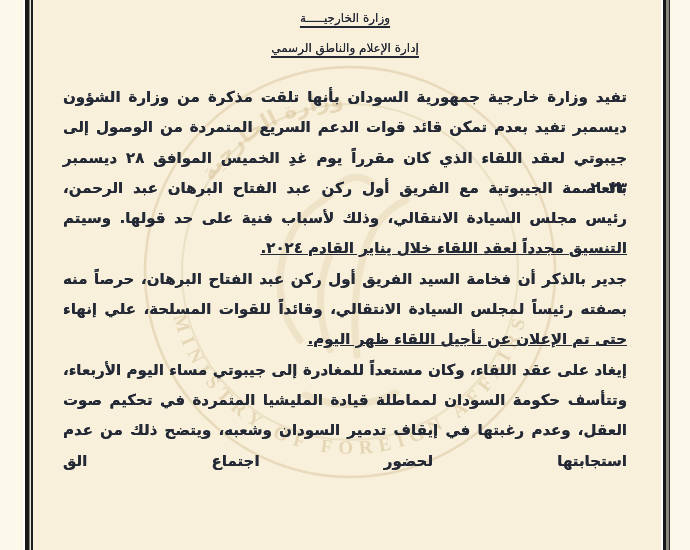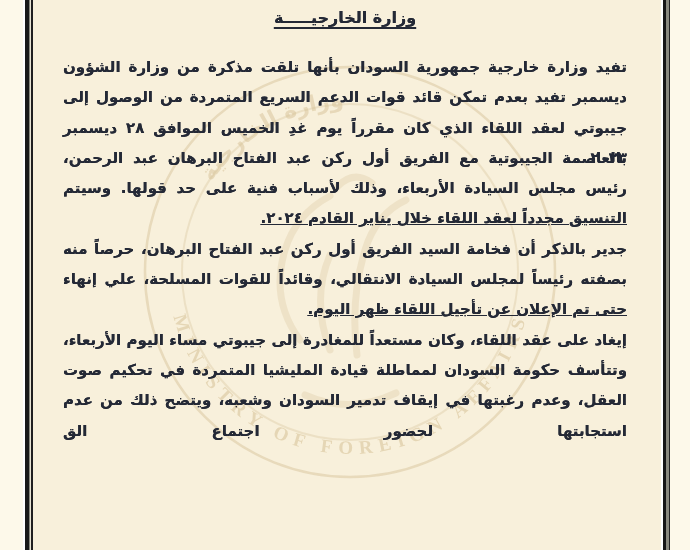--- a/index.html
+++ b/index.html
@@ -36,21 +36,21 @@
   
   .seal{position:absolute;left:0;top:0;pointer-events:none;}
   .seal *{vector-effect:none;}
   
   .content{
     position:absolute;inset:0;
     padding:3px 63px 0 63px;
     color:var(--ink,#242936);
     direction:rtl;
   }
-  .header{text-align:center;font-weight:bold;font-size:16px;}
+  .header{text-align:center;font-weight:normal;font-size:12px;}
   .h-line{
     line-height:30px;
     text-decoration:underline;
     text-underline-offset:4px;
     text-decoration-thickness:1.5px;
     text-shadow:0 0 .5px currentColor;
   }
   .bodytext{margin-top:19px;font-size:15px;font-weight:bold;}
   .bl{
     height:30.3px;line-height:30.3px;
@@ -90,28 +90,29 @@
     </text>
     <text font-size="19" font-weight="bold" fill="#d3bd90" opacity="0.5" letter-spacing="3" font-family="Liberation Serif, serif">
       <textPath href="#arcBottom" startOffset="45" textLength="480">MINISTRY OF FOREIGN AFFAIRS</textPath>
     </text>
   </svg>
 
   <div class="content">
 
     <div class="header">
       <div class="h-line">وزارة الخارجيـــــة</div>
+      <div class="h-line">إدارة الإعلام والناطق الرسمي</div>
     </div>
 
     <div class="bodytext">
       <div class="bl">تفيد وزارة خارجية جمهورية السودان بأنها تلقت مذكرة من وزارة الشؤون</div>
       <div class="bl">ديسمبر تفيد بعدم تمكن قائد قوات الدعم السريع المتمردة من الوصول إلى</div>
       <div class="bl">جيبوتي لعقد اللقاء الذي كان مقرراً يوم غدِ الخميس الموافق ٢٨ ديسمبر ٢٠٢٣</div>
       <div class="bl">بالعاصمة الجيبوتية مع الفريق أول ركن عبد الفتاح البرهان عبد الرحمن،</div>
-      <div class="bl">رئيس مجلس السيادة الأربعاء، وذلك لأسباب فنية على حد قولها. وسيتم</div>
+      <div class="bl">رئيس مجلس السيادة الانتقالي، وذلك لأسباب فنية على حد قولها. وسيتم</div>
       <div class="bl pe">التنسيق مجدداً لعقد اللقاء خلال يناير القادم ٢٠٢٤.</div>
       <div class="bl">جدير بالذكر أن فخامة السيد الفريق أول ركن عبد الفتاح البرهان، حرصاً منه</div>
       <div class="bl">بصفته رئيساً لمجلس السيادة الانتقالي، وقائداً للقوات المسلحة، علي إنهاء</div>
       <div class="bl pe">حتى تم الإعلان عن تأجيل اللقاء ظهر اليوم.</div>
       <div class="bl">إيغاد على عقد اللقاء، وكان مستعداً للمغادرة إلى جيبوتي مساء اليوم الأربعاء،</div>
       <div class="bl">وتتأسف حكومة السودان لمماطلة قيادة المليشيا المتمردة في تحكيم صوت</div>
       <div class="bl">العقل، وعدم رغبتها في إيقاف تدمير السودان وشعبه، ويتضح ذلك من عدم</div>
       <div class="bl">استجابتها لحضور اجتماع الق</div>
     </div>
 

